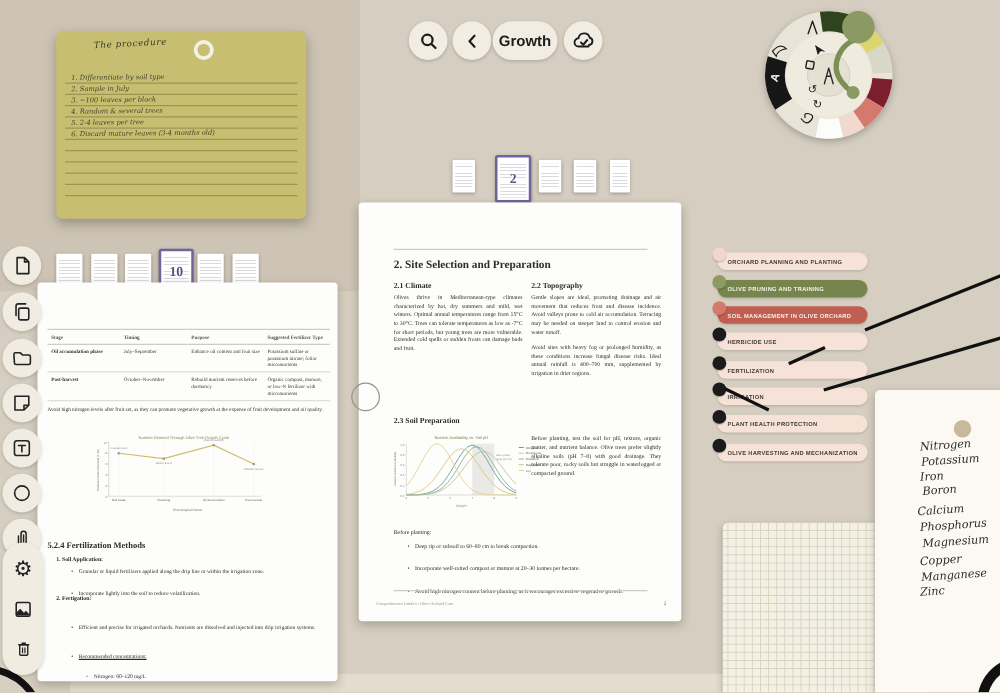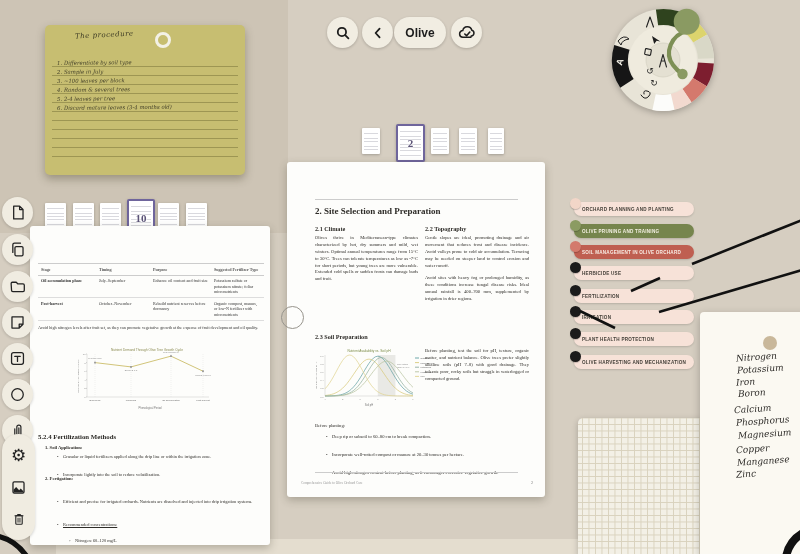--- a/index.html
+++ b/index.html
@@ -393,21 +393,21 @@
         <circle cx="8.8" cy="8.8" r="4.6" fill="none" stroke="#1d1d1d" stroke-width="2"></circle>
         <line x1="12.4" y1="12.4" x2="16" y2="16" stroke="#1d1d1d" stroke-width="2" stroke-linecap="round"></line>
       </svg>
   </div>
   <div class="abs tb-circle" style="left:362px;top:17px">
     <svg width="16" height="16" viewBox="0 0 20 20">
         <polyline points="12,4.5 7,10 12,15.5" fill="none" stroke="#1d1d1d" stroke-width="2.2" stroke-linecap="round" stroke-linejoin="round"></polyline>
       </svg>
   </div>
   <div class="abs" id="olive-pill">
-    <span>Olive</span>
+    <span>Growth</span>
   </div>
   <div class="abs tb-circle" style="left:451px;top:17px">
     <svg width="20" height="20" viewBox="0 0 20 20">
         <path d="M6 14.2a3.3 3.3 0 0 1-.2-6.6 4.6 4.6 0 0 1 9-.4 2.9 2.9 0 0 1-.6 5.7 2 2 0 0 1-.4 1.3z" fill="none" stroke="#1d1d1d" stroke-width="1.5" stroke-linejoin="round"></path>
         <polyline points="7.8,11 9.6,12.8 12.8,9" fill="none" stroke="#1d1d1d" stroke-width="1.6" stroke-linecap="round" stroke-linejoin="round"></polyline>
       </svg>
   </div>
 
   <svg class="abs" id="wheel" style="left:608px;top:5px" width="110" height="110" viewBox="0 0 110 110">
       <circle cx="55" cy="55" r="51" fill="#e8e4d7"></circle>

